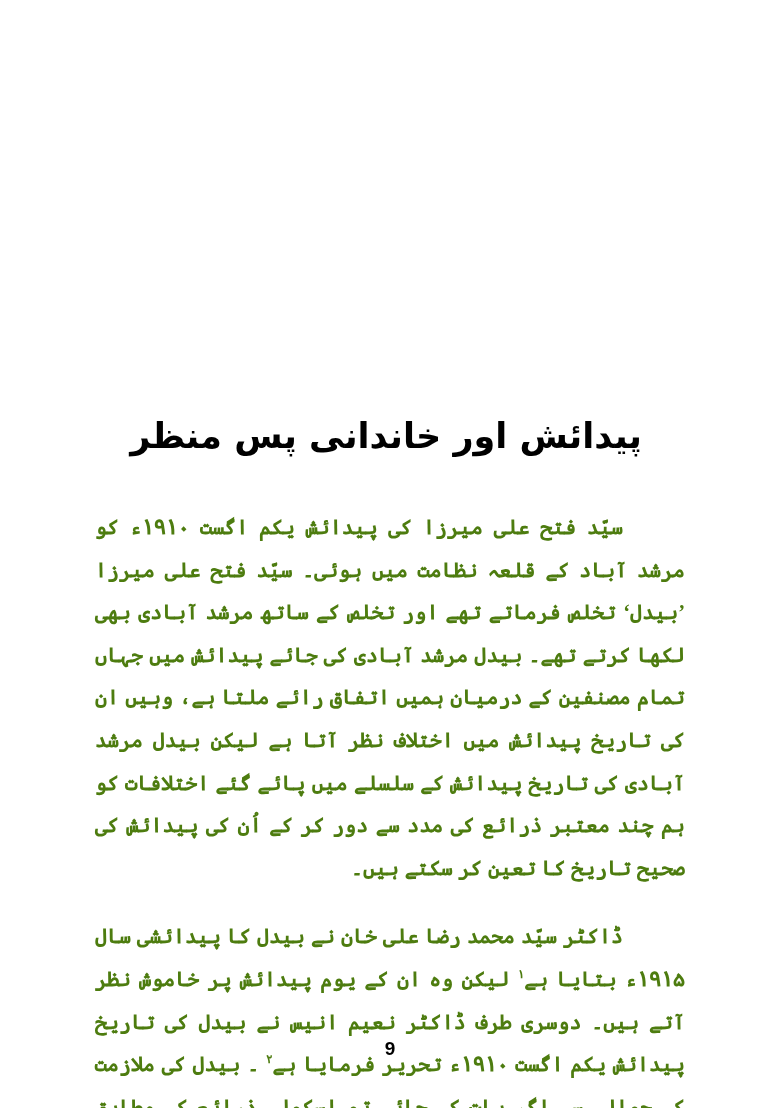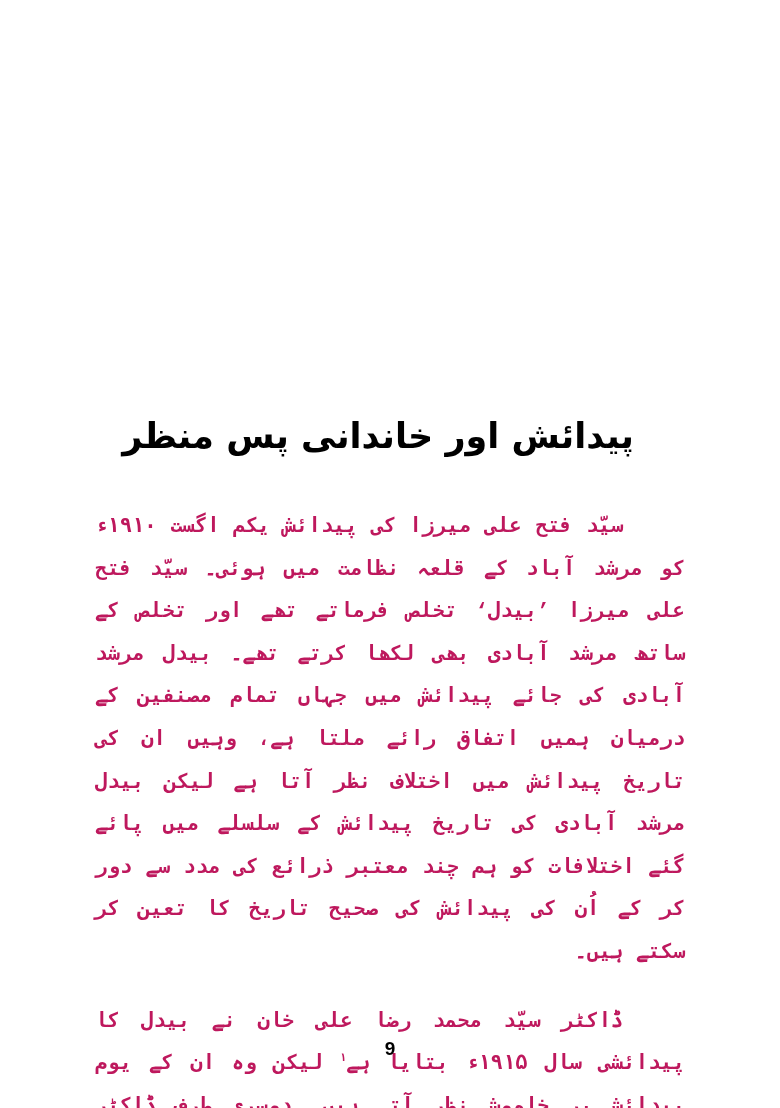--- a/index.html
+++ b/index.html
@@ -40,39 +40,40 @@
     width: 756px;
     text-align: center;
     direction: rtl;
     font-family: "DejaVu Sans", sans-serif;
     font-weight: 700;
     font-size: 35px;
     line-height: 1.45;
     letter-spacing: 0.5px;
     color: #000000;
     white-space: nowrap;
+    padding-left: 8px;
   }
 
   
   .text-block {
     position: absolute;
     top: 506px;
     right: 95px;
     width: 590px;
     direction: rtl;
     text-align: justify;
     text-align-last: right;
   }
 
   .para {
-    font-family: Liberation Mono, monospace;
+    font-family: Liberation Serif, serif;
     font-size: 20.5px;
     line-height: 42.6px;
     font-weight: 600;
-    color: #be185d;
+    color: #4d7c0f;
     margin: 0;
     text-indent: 62px;
     word-spacing: 0.5px;
   }
 
   .para + .para {
     margin-top: 26px;
   }
 
   .para.last {

